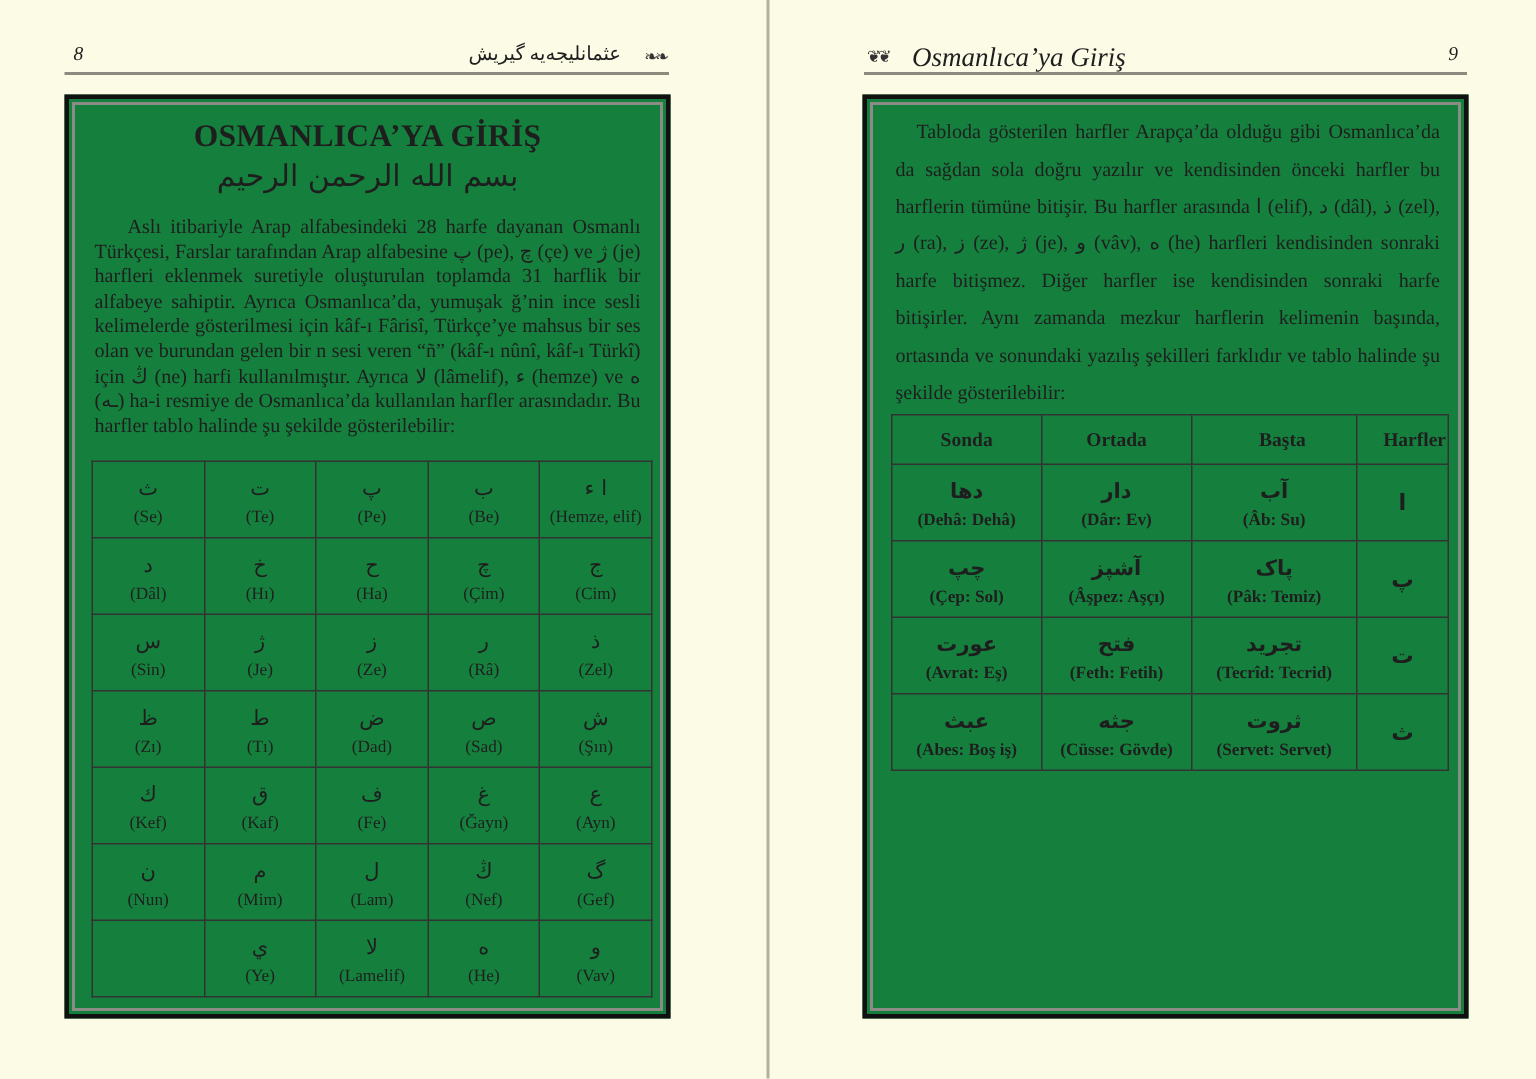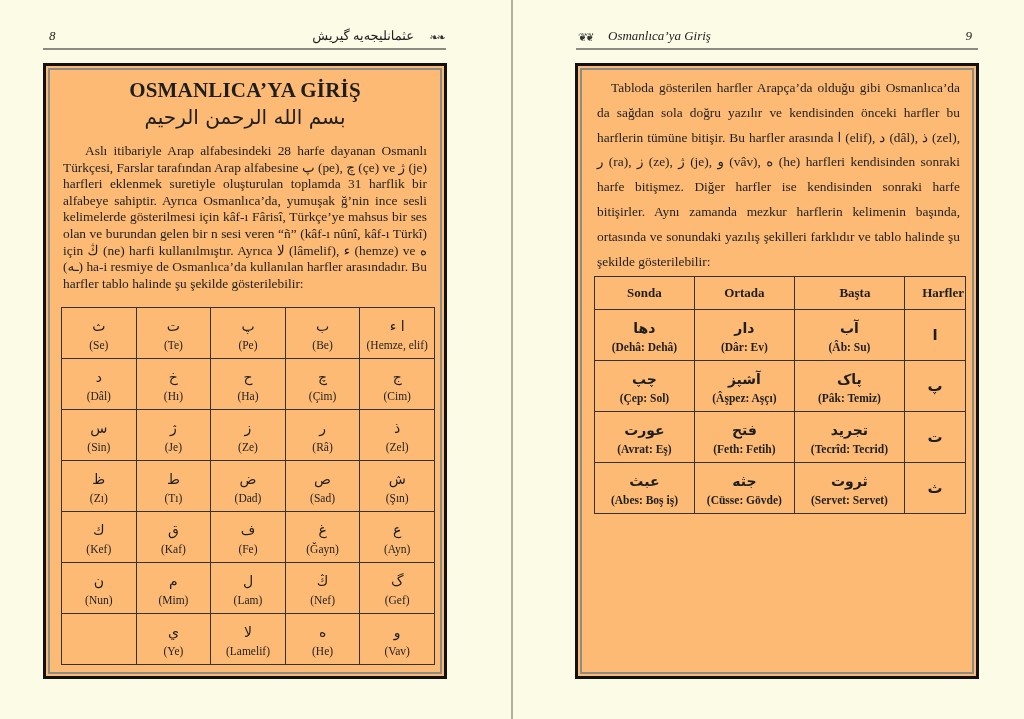--- a/index.html
+++ b/index.html
@@ -18,33 +18,33 @@
   .running-head {
     position:absolute; top:26px; height:22px;
     border-bottom:2px solid #8d8b80;
     font-style:italic; font-size:13px;
   }
   .page-left .running-head { left:43px; width:403px; }
   .page-right .running-head { left:63px; width:402px; }
   .page-num { position:absolute; top:2px; font-size:13px; font-style:italic; }
   .page-left .page-num { left:6px; }
   .page-right .page-num { right:6px; }
-  .head-title { position:absolute; top:2px; font-size:13px; white-space:nowrap; }
+  .head-title { position:absolute; top:2px; font-size:18px; white-space:nowrap; }
   .page-left .head-title { right:32px; font-style:normal; font-size:13px; direction:rtl; }
   .page-right .head-title { left:32px; }
   .ornament { position:absolute; top:5px; font-size:11px; color:#333; letter-spacing:-2px; font-style:normal; }
   .page-left .ornament { right:2px; }
   .page-right .ornament { left:2px; }
 
   .frame {
     position:absolute; top:63px; height:616px;
     border:3px solid #111;
     padding:2px;
     box-sizing:border-box;
-    background:#fdba74;
+    background:#15803d;
   }
   .frame-inner {
     width:100%; height:100%;
     border:2px solid #8c8c86;
     box-sizing:border-box;
     position:relative;
   }
   .page-left .frame { left:43px; width:404px; }
   .page-right .frame { left:62px; width:404px; }
 

